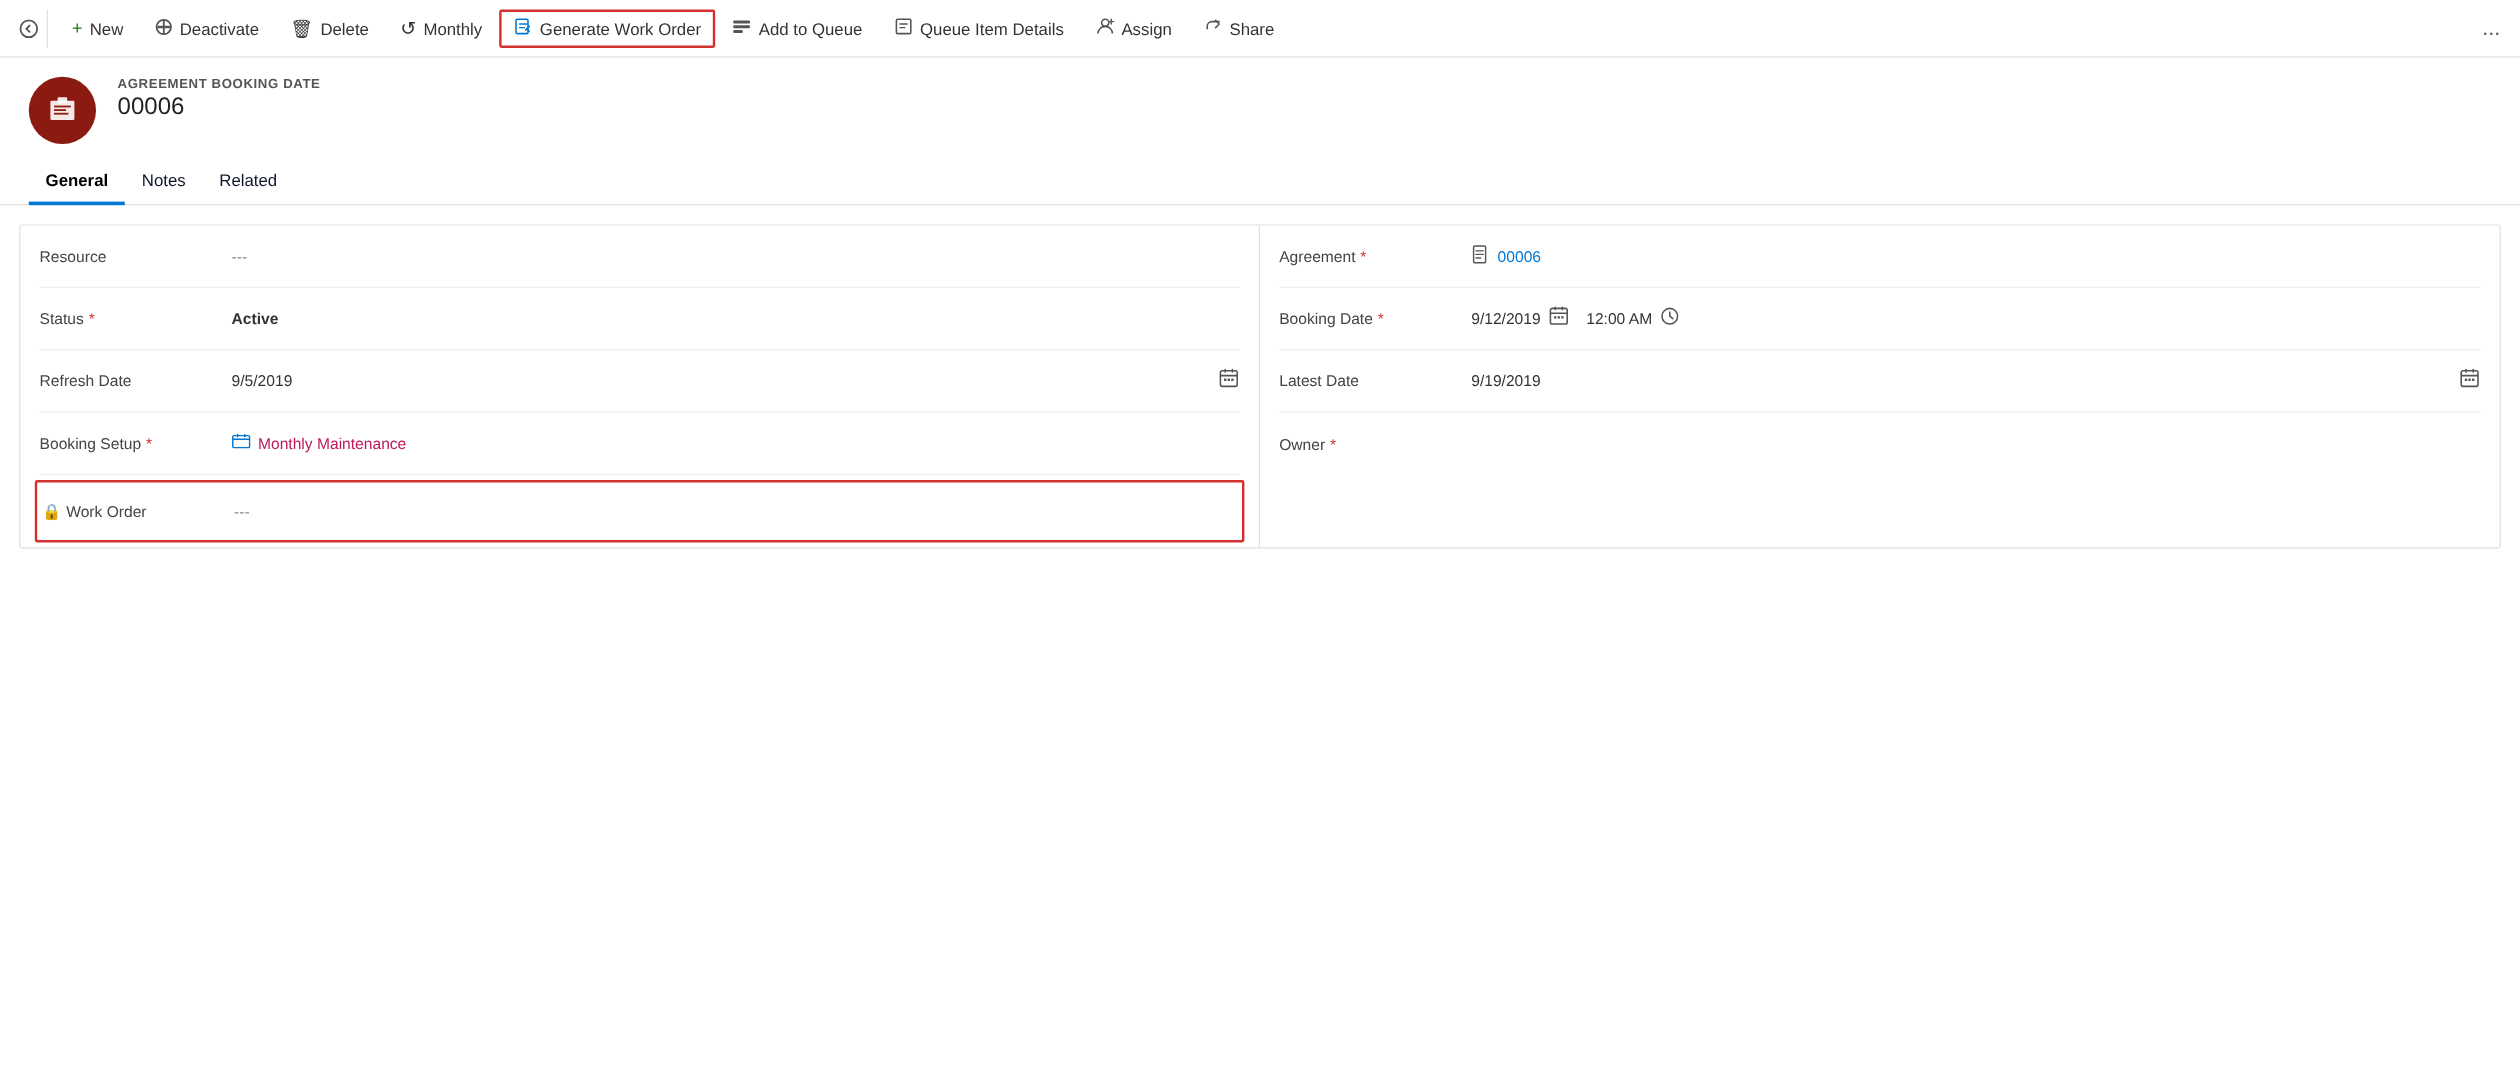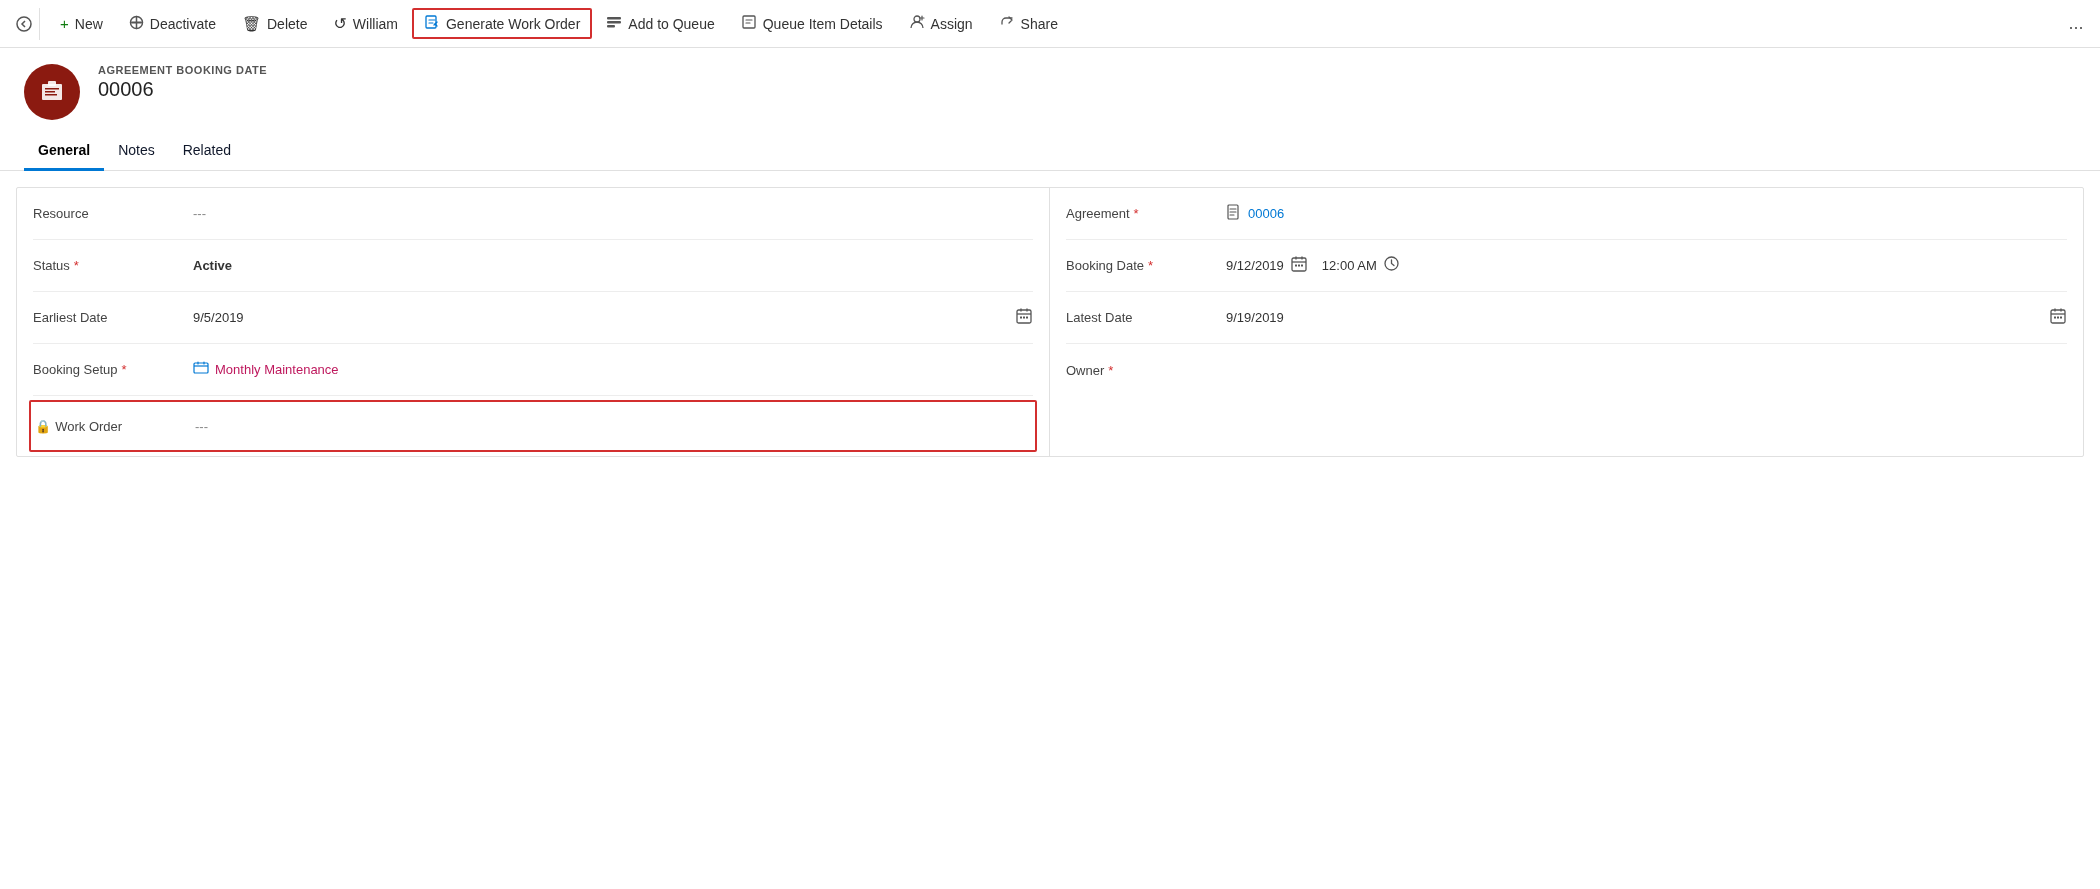--- a/index.html
+++ b/index.html
@@ -203,21 +203,21 @@
     <span>Deactivate</span>
   </button>
 
   <button class="toolbar-btn">
     <span class="icon">🗑</span>
     <span>Delete</span>
   </button>
 
   <button class="toolbar-btn">
     <span class="icon" style="font-size:16px;">↺</span>
-    <span>William</span>
+    <span>Monthly</span>
   </button>
 
   <button class="toolbar-btn active-border">
     <span class="icon icon-blue">
       <svg width="16" height="16" viewBox="0 0 16 16" fill="none">
           <rect x="2" y="2" width="10" height="12" rx="1" stroke="#0078d4" stroke-width="1.3"></rect>
           <path d="M5 6h6M5 9h4" stroke="#0078d4" stroke-width="1.2" stroke-linecap="round"></path>
           <path d="M11 10l2 2" stroke="#0078d4" stroke-width="1.3" stroke-linecap="round"></path>
           <path d="M10 11l3-3" stroke="#0078d4" stroke-width="1.3" stroke-linecap="round"></path>
         </svg>
@@ -312,21 +312,21 @@
 
       <div class="form-row">
         <div class="form-label">
           <span>Status</span>
           <span class="required-star">*</span>
         </div>
         <div class="form-value bold">Active</div>
       </div>
 
       <div class="form-row">
-        <div class="form-label">Earliest Date</div>
+        <div class="form-label">Refresh Date</div>
         <div class="form-value">
           <span>9/5/2019</span>
           <span class="cal-icon" style="margin-left: auto;">
             <svg width="18" height="18" viewBox="0 0 18 18" fill="none">
                 <rect x="2" y="3" width="14" height="13" rx="1.5" stroke="#555" stroke-width="1.3"></rect>
                 <path d="M2 7h14" stroke="#555" stroke-width="1.3"></path>
                 <path d="M6 2v2M12 2v2" stroke="#555" stroke-width="1.3" stroke-linecap="round"></path>
                 <rect x="5" y="9.5" width="2" height="2" rx="0.3" fill="#555"></rect>
                 <rect x="8" y="9.5" width="2" height="2" rx="0.3" fill="#555"></rect>
                 <rect x="11" y="9.5" width="2" height="2" rx="0.3" fill="#555"></rect>

